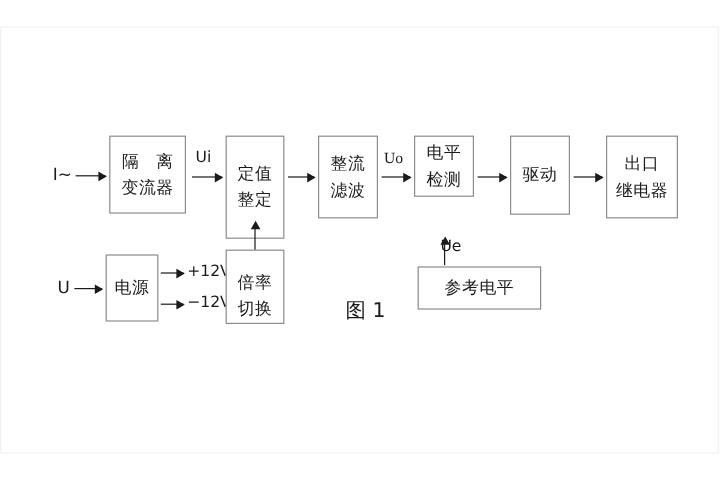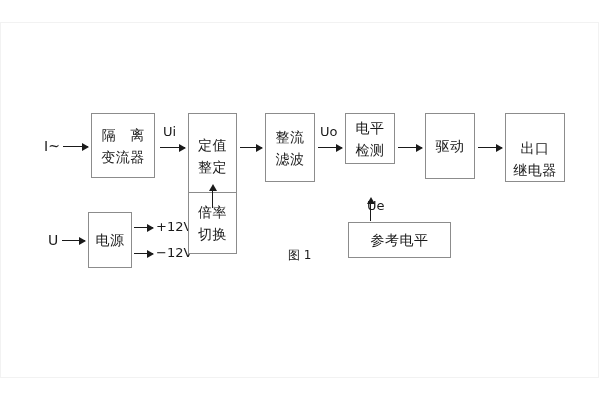--- a/index.html
+++ b/index.html
@@ -92,21 +92,21 @@
     left: -3.5px;
     top: -6px;
     width: 0;
     height: 0;
     border-bottom: 7px solid #1a1a1a;
     border-left: 4px solid transparent;
     border-right: 4px solid transparent;
   }
   .caption {
     position: absolute;
-    font-size: 12px;
+    font-size: 17px;
     color: #1a1a1a;
     white-space: nowrap;
   }
 </style>
 </head>
 <body>
 
 <div id="canvas">
 
   <div class="frame"></div>
@@ -128,55 +128,55 @@
     <span class="ln">整定</span>
   </div>
 
   <div class="harrow" style="left:240px; top:147px; width:22px;"></div>
 
   <div class="box" style="left:265px; top:113px; width:50px; height:69px;text-align:center;">
     <span class="ln">整流</span>
     <span class="ln">滤波</span>
   </div>
 
-  <div class="lbl" style="left:320px; top:124px;">Uo</div>
+  <div class="lbl" style="left:320px; top:124px;font-family:Liberation Serif, serif;">Uo</div>
   <div class="harrow" style="left:318px; top:147px; width:24px;"></div>
 
   <div class="box" style="left:345px; top:113px; width:50px; height:51px;">
     <span class="ln">电平</span>
     <span class="ln">检测</span>
   </div>
 
   <div class="harrow" style="left:398px; top:147px; width:24px;"></div>
 
   <div class="box" style="left:425px; top:113px; width:50px; height:66px;">
     <span class="ln">驱动</span>
   </div>
 
   <div class="harrow" style="left:478px; top:147px; width:24px;"></div>
 
-  <div class="box" style="left:505px; top:113px; width:60px; height:69px;justify-content:flex-end;">
+  <div class="box" style="left:505px; top:113px; width:60px; height:69px;">
     <span class="ln">出口</span>
     <span class="ln">继电器</span>
   </div>
 
   <div class="lbl big" style="left:48px; top:232px;">U</div>
   <div class="harrow" style="left:62px; top:240px; width:23px;"></div>
 
   <div class="box" style="left:88px; top:212px; width:44px; height:56px;">
     <span class="ln">电源</span>
   </div>
 
   <div class="harrow" style="left:134px; top:227px; width:19px;"></div>
   <div class="lbl" style="left:156px; top:219px;">+12V</div>
 
   <div class="harrow" style="left:134px; top:253px; width:19px;"></div>
   <div class="lbl" style="left:156px; top:245px;">−12V</div>
 
-  <div class="box" style="left:188px; top:192px; width:49px; height:62px;">
+  <div class="box" style="left:188px; top:208px; width:49px; height:62px;justify-content:flex-end;">
     <span class="ln">倍率</span>
     <span class="ln">切换</span>
   </div>
 
   <div class="varrow" style="left:212px; top:190px; height:18px;"></div>
 
   <div class="box" style="left:348px; top:222px; width:103px; height:36px;">
     <span class="ln">参考电平</span>
   </div>
 

